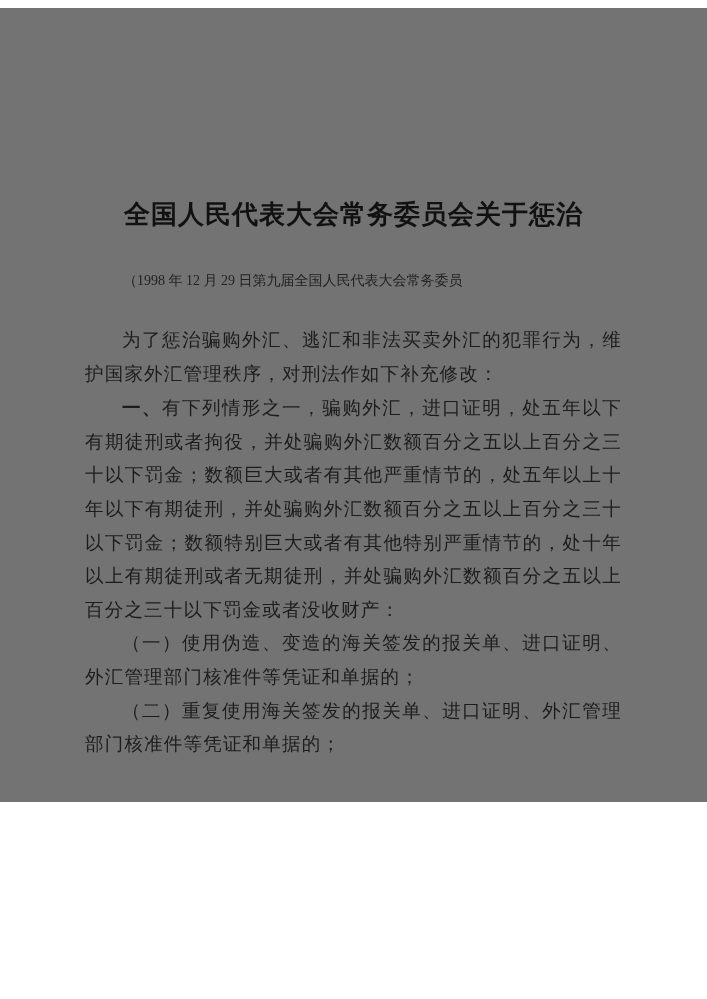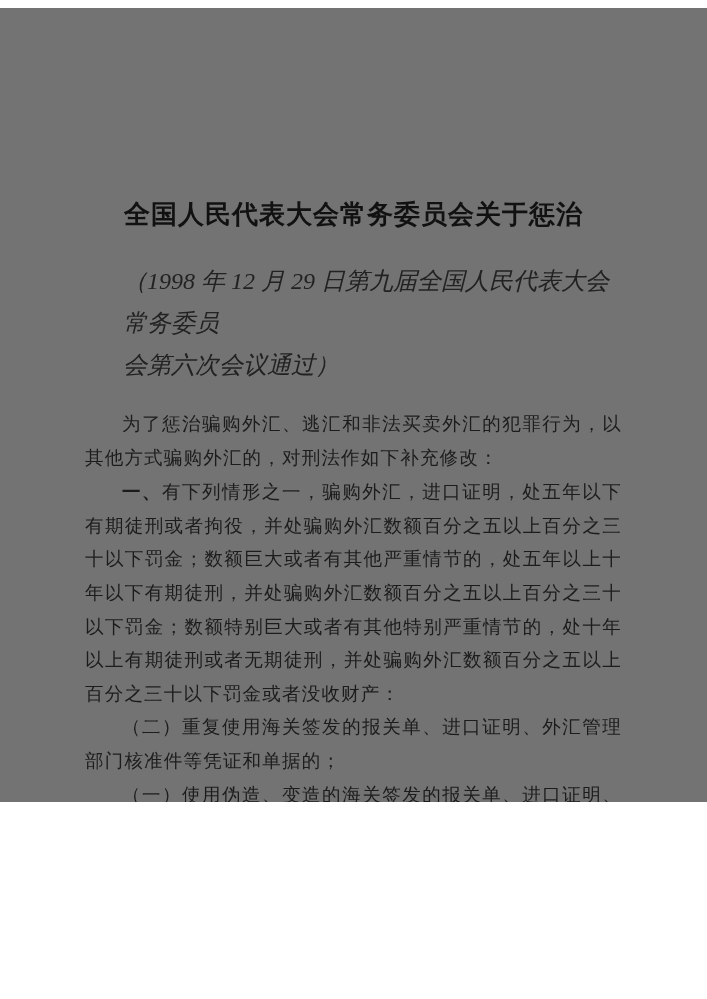--- a/index.html
+++ b/index.html
@@ -24,22 +24,21 @@
     font-weight: 700;
     font-size: 26px;
     line-height: 40px;
     letter-spacing: 1px;
     color: #111111;
   }
   .title .title-line { display: block; }
   .subtitle {
     margin-top: 26px;
     padding-left: 38px;
-    font-style: italic;
-    font-size: 24px;
+    font-size: 14px;
     line-height: 42px;
     color: #222222;
   }
   .subtitle .subtitle-line { display: block; }
   .bodytext {
     margin-top: 22px;
     font-size: 18.5px;
     line-height: 33.6px;
     letter-spacing: 1.2px;
     text-align: justify;
@@ -68,26 +67,25 @@
 
 <div class="page">
   <div class="content">
 
     <h1 class="title">
       <span class="title-line">全国人民代表大会常务委员会关于惩治</span>
     </h1>
 
     <div class="subtitle">
       <span class="subtitle-line">（1998 年 12 月 29 日第九届全国人民代表大会常务委员</span>
-      <span class="subtitle-line">会第六次会议通过）</span>
     </div>
 
     <div class="bodytext">
-      <p>为了惩治骗购外汇、逃汇和非法买卖外汇的犯罪行为，以其他方式骗购外汇的，对刑法作如下补充修改：</p>
+      <p>为了惩治骗购外汇、逃汇和非法买卖外汇的犯罪行为，维护国家外汇管理秩序，对刑法作如下补充修改：</p>
       <p><span class="article-number">一、</span><span>有下列情形之一，骗购外汇，进口证明，处五年以下有期徒刑或者拘役，并处骗购外汇数额百分之五以上百分之三十以下罚金；数额巨大或者有其他严重情节的，处五年以上十年以下有期徒刑，并处骗购外汇数额百分之五以上百分之三十以下罚金；数额特别巨大或者有其他特别严重情节的，处十年以上有期徒刑或者无期徒刑，并处骗购外汇数额百分之五以上百分之三十以下罚金或者没收财产：</span></p>
+      <p>（一）使用伪造、变造的海关签发的报关单、进口证明、外汇管理部门核准件等凭证和单据的；</p>
       <p>（二）重复使用海关签发的报关单、进口证明、外汇管理部门核准件等凭证和单据的；</p>
-      <p>（一）使用伪造、变造的海关签发的报关单、进口证明、外汇管理部门核准件等凭证和单据的；</p>
     </div>
 
   </div>
 
   <div class="page-number">—1—</div>
 </div>
 
 </body></html>

